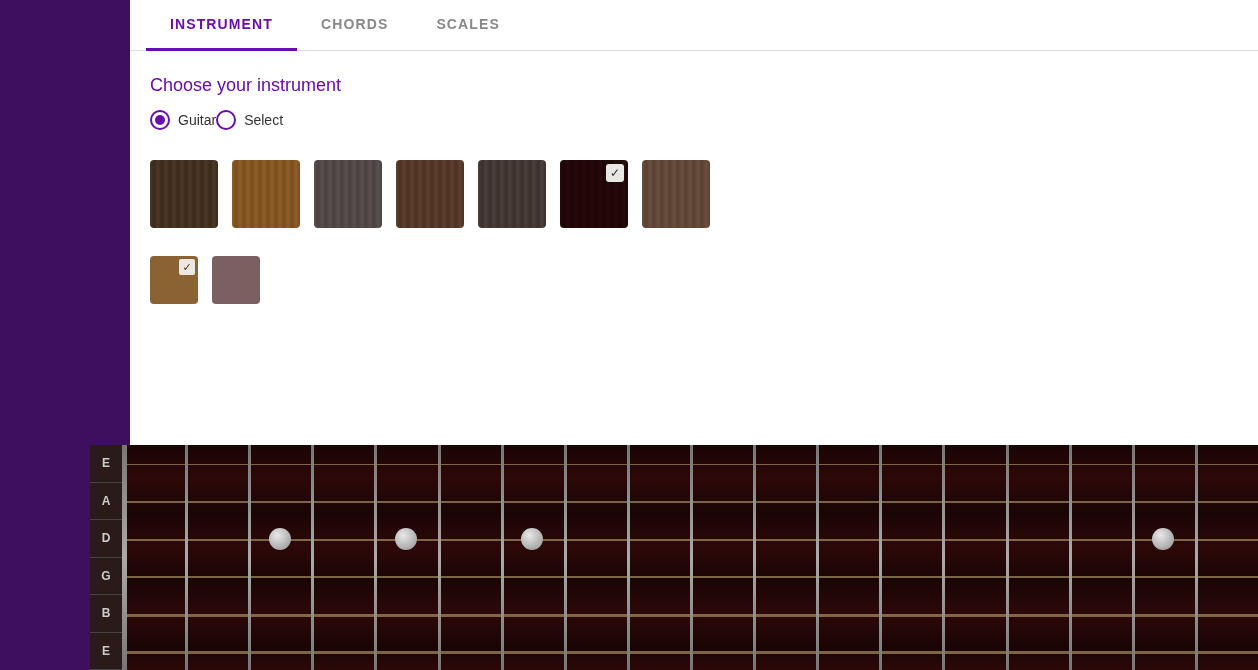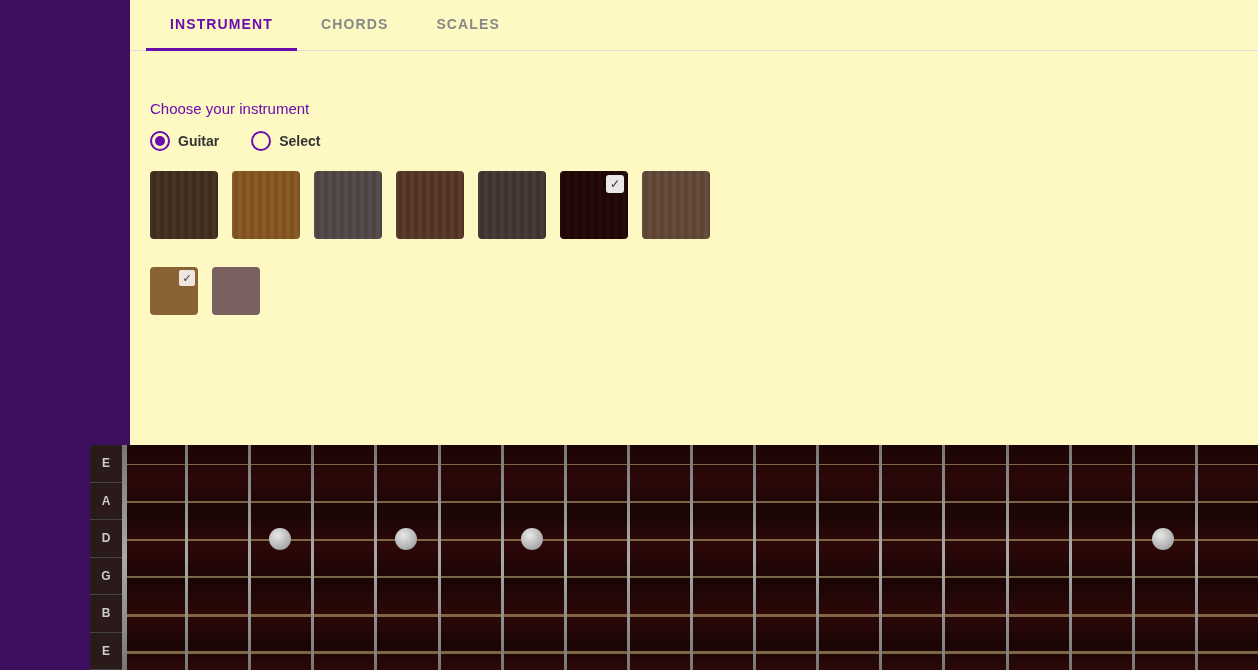--- a/index.html
+++ b/index.html
@@ -12,21 +12,21 @@
       position: relative;
     }
 
     
     .main-panel {
       position: absolute;
       left: 130px;
       top: 0;
       right: 0;
       height: 482px;
-      background: #fef9c3;
+      background: #ffffff;
     }
 
     
     .tab-bar {
       display: flex;
       border-bottom: 1px solid #ddd;
       padding: 0 16px;
     }
     .tab {
       padding: 16px 24px;
@@ -44,32 +44,29 @@
       border-bottom: 3px solid #6a0dad;
     }
 
     
     .content {
       padding: 24px 20px;
     }
 
     .section-label {
       color: #6a0dad;
-      font-size: 15px;
+      font-size: 18px;
       margin-bottom: 14px;
-      margin-top: 25px;
     }
 
     
     .radio-group {
       display: flex;
       align-items: center;
-      gap: 32px;
-      margin-bottom: 20px;
-      font-weight: bold;
+      margin-bottom: 30px;
     }
     .radio-option {
       display: flex;
       align-items: center;
       gap: 8px;
       cursor: pointer;
     }
     .radio-circle {
       width: 20px;
       height: 20px;

